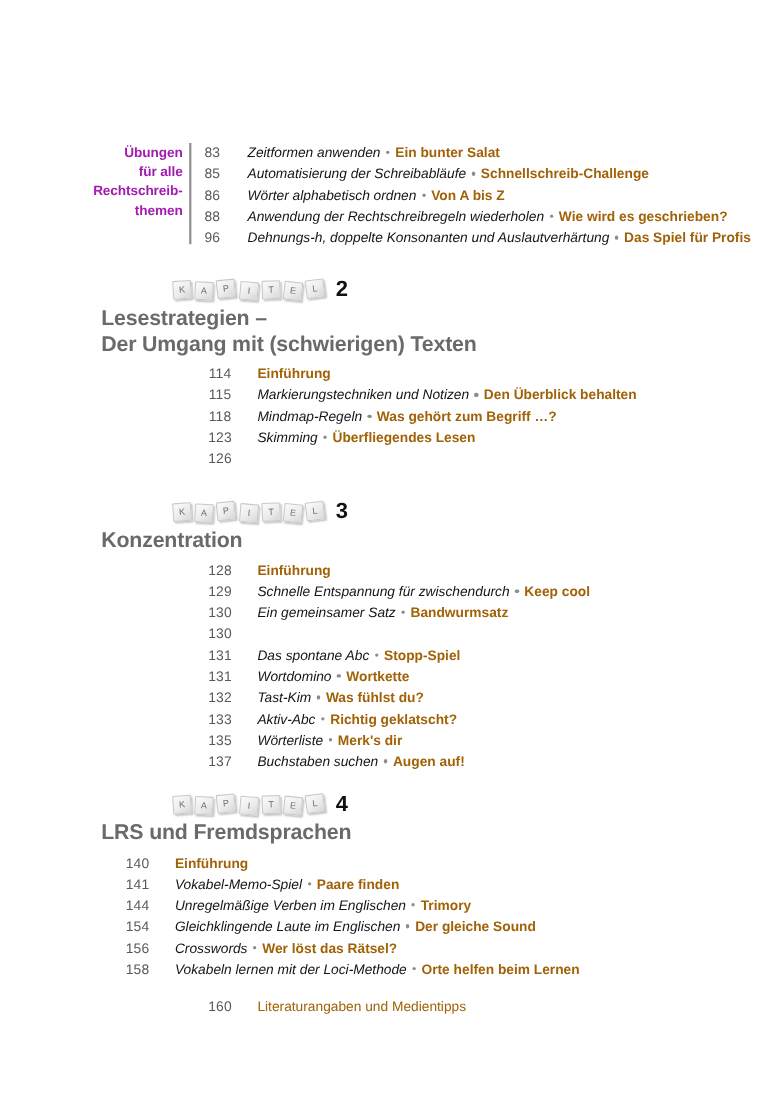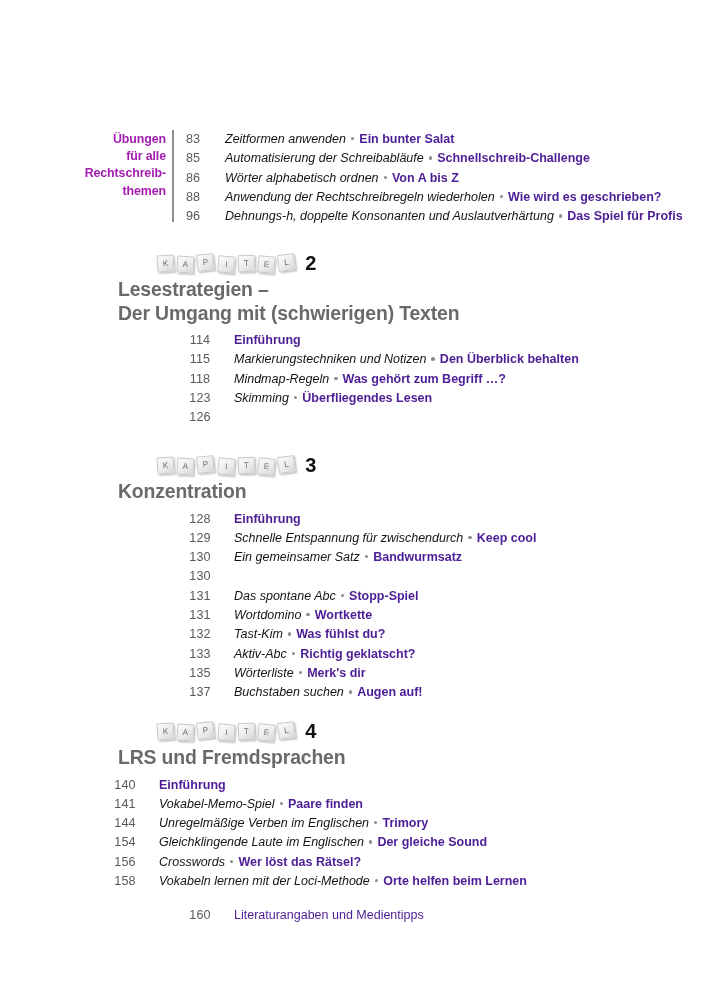--- a/index.html
+++ b/index.html
@@ -82,21 +82,21 @@
     display: inline-block;
     width: 3.4px;
     height: 3.4px;
     background: #8c8c8c;
     border-radius: 50%;
     vertical-align: middle;
     margin: 0 5px 2px 5px;
   }
   .entry .title {
     font-weight: bold;
-    color: #4c1d95;
+    color: #a16207;
   }
   .entry .title.plain {
     font-weight: normal;
   }
 
   
   .top-entries .entry .pg { width: 38px; }
   .top-entries .entry .txt { padding-left: 13px; }
 
   
@@ -141,21 +141,21 @@
 
   .chap-num {
     font-size: 20px;
     font-weight: bold;
     color: #111111;
     margin-left: 7px;
     line-height: 1;
   }
 
   .chap-title {
-    padding-left: 118px;
+    padding-left: 92px;
     font-size: 19.4px;
     font-weight: bold;
     color: #6a6a6a;
     line-height: 23.5px;
     letter-spacing: -0.15px;
   }
   .chap-title .l2 { display: block; }
 
   .chap-entries { margin-top: 6px; }
 </style>

